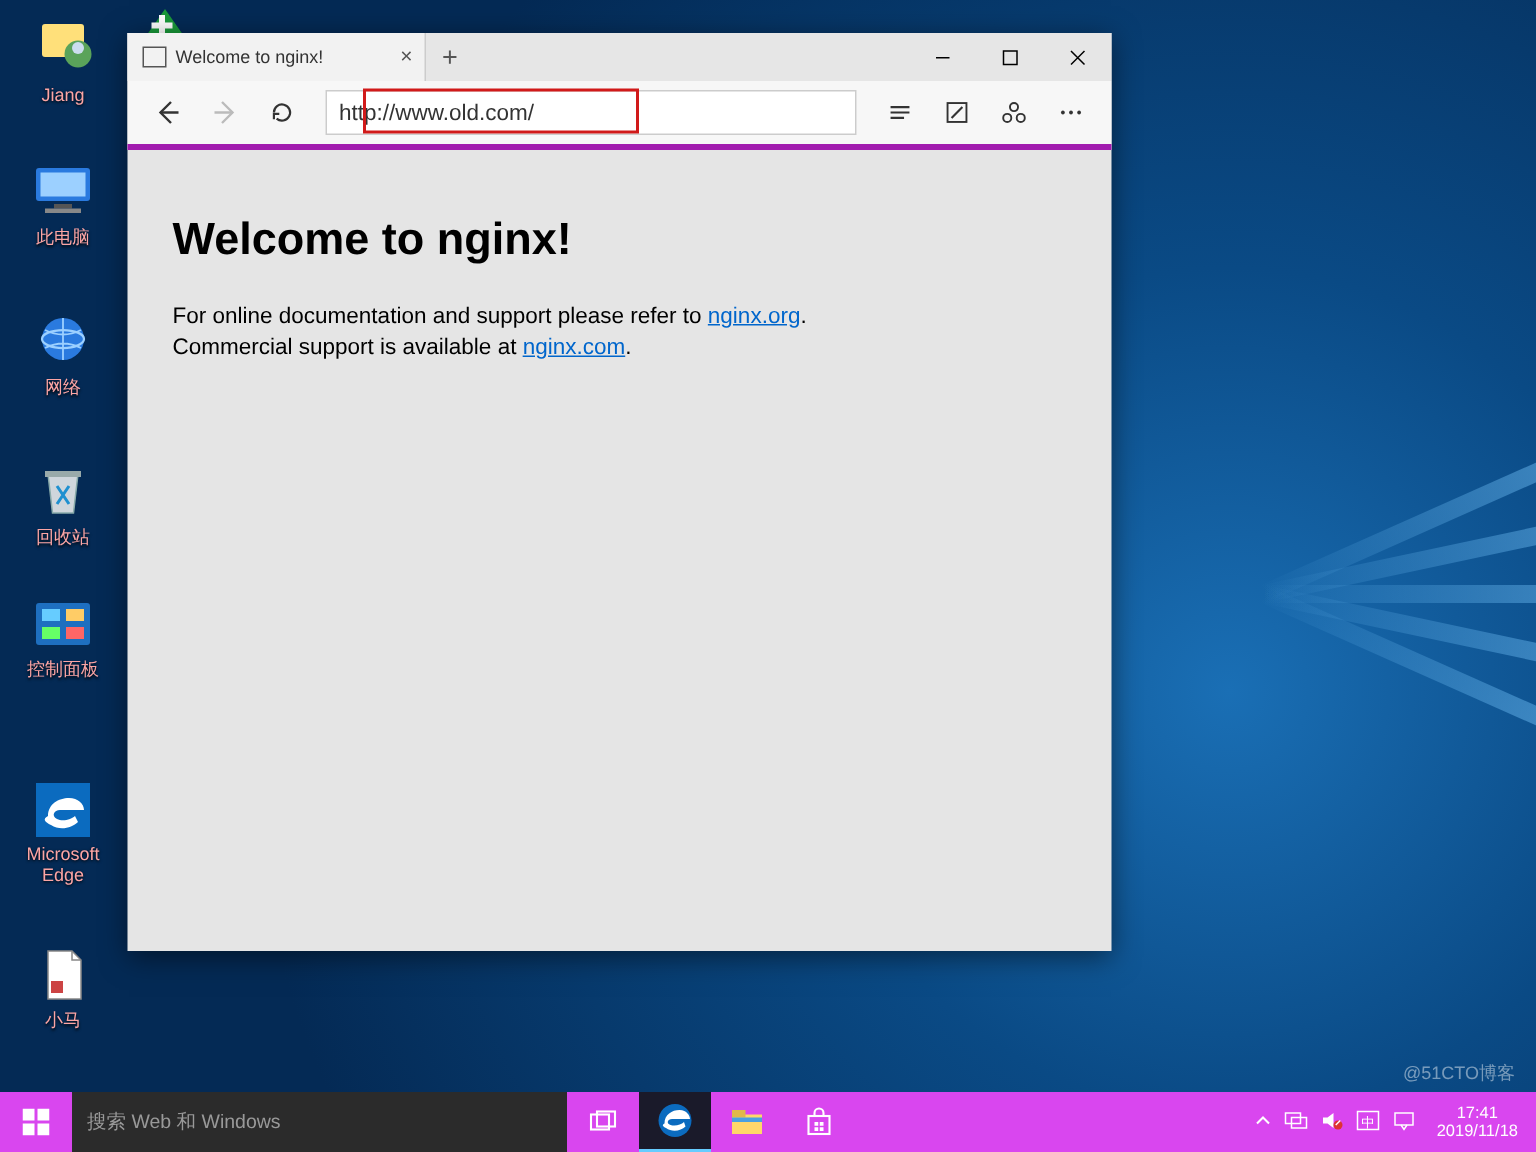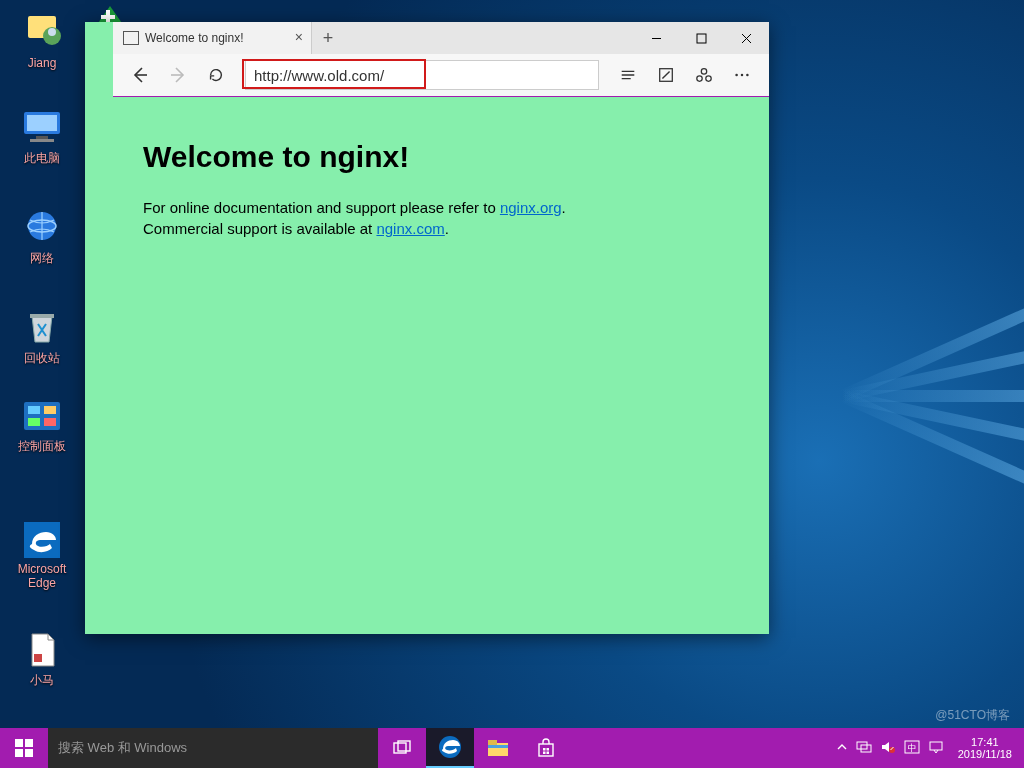--- a/index.html
+++ b/index.html
@@ -4,41 +4,41 @@
 <style>
   html,body{margin:0;padding:0;width:1024px;height:768px;overflow:hidden;font-family:"Segoe UI",Tahoma,sans-serif;background:#0a3a6b;}
   
   .desktop{position:absolute;inset:0;background:radial-gradient(circle at 80% 60%,#1a6fb5 0%,#0a4a85 30%,#042a55 70%);}
   .light-rays{position:absolute;right:0;top:200px;width:260px;height:380px;pointer-events:none;}
   .ray{position:absolute;left:30%;top:50%;width:300px;height:12px;background:linear-gradient(90deg,rgba(255,255,255,0) 0%,rgba(120,200,255,0.45) 70%);transform-origin:left center;}
   
   .di{position:absolute;left:10px;width:64px;text-align:center;color:#fca5a5;font-size:12px;text-shadow:0 1px 2px #000;}
   .di .glyph{width:48px;height:40px;margin:0 auto 2px;}
   
-  .win{position:absolute;left:85px;top:22px;width:656px;height:612px;background:#86efac;box-shadow:0 4px 18px rgba(0,0,0,0.5);padding-left:28px;}
+  .win{position:absolute;left:85px;top:22px;width:656px;height:612px;background:#e5e5e5;box-shadow:0 4px 18px rgba(0,0,0,0.5);}
   .titlebar{height:32px;background:#e6e6e6;display:flex;align-items:stretch;}
   .tab{display:flex;align-items:center;background:#f2f2f2;border-right:1px solid #ccc;padding:0 28px 0 10px;position:relative;font-size:12px;color:#333;min-width:160px;}
   .tab .page-icon{width:14px;height:12px;border:1px solid #555;margin-right:6px;}
   .tab .close{position:absolute;right:8px;top:8px;font-size:14px;color:#555;line-height:14px;}
   .newtab{width:32px;display:flex;align-items:center;justify-content:center;color:#555;font-size:18px;}
   .title-spacer{flex:1;}
   .winbtn{width:45px;display:flex;align-items:center;justify-content:center;color:#333;}
   .winbtn svg{width:11px;height:11px;}
-  .toolbar{height:42px;background:#f7f7f7;border-bottom:1px solid #a21caf;display:flex;align-items:center;padding:0 10px;gap:4px;}
+  .toolbar{height:42px;background:#f7f7f7;border-bottom:4px solid #a21caf;display:flex;align-items:center;padding:0 10px;gap:4px;}
   .tbtn{width:34px;height:34px;display:flex;align-items:center;justify-content:center;color:#444;}
   .tbtn.disabled{color:#bbb;}
   .url{flex:1;height:28px;border:1px solid #ccc;background:#fff;display:flex;align-items:center;padding:0 8px;font-size:15px;color:#333;margin:0 8px;}
   .url-highlight{position:absolute;border:2px solid #d11a1a;pointer-events:none;}
   .content{padding:20px 30px;font-family:Verdana,Tahoma,sans-serif;color:#000;font-size:15px;line-height:1.45;}
   .content h1{font-family:Tahoma,Verdana,sans-serif;font-size:30px;font-weight:bold;margin:18px 0 18px;}
   .content p{margin:0 0 14px;}
   .content a{color:#0066cc;text-decoration:underline;}
   .content em{font-style:italic;}
   
-  .taskbar{position:absolute;left:0;right:0;bottom:0;height:40px;background:#a21caf;display:flex;align-items:stretch;color:#fff;}
+  .taskbar{position:absolute;left:0;right:0;bottom:0;height:40px;background:#d946ef;display:flex;align-items:stretch;color:#fff;}
   .start{width:48px;display:flex;align-items:center;justify-content:center;}
   .search{width:310px;background:#2b2b2b;display:flex;align-items:center;padding:0 10px;color:#999;font-size:13px;}
   .tbicon{width:48px;display:flex;align-items:center;justify-content:center;}
   .tbicon.active{background:#1a1a2a;border-bottom:2px solid #6cf;}
   .tray{margin-left:auto;display:flex;align-items:center;padding:0 6px;gap:8px;font-size:11px;}
   .clock{text-align:center;line-height:1.1;font-size:11px;padding:0 6px;}
   .watermark{position:absolute;right:14px;bottom:44px;color:rgba(255,255,255,0.45);font-size:12px;}
 </style>
 </head>
 <body>

